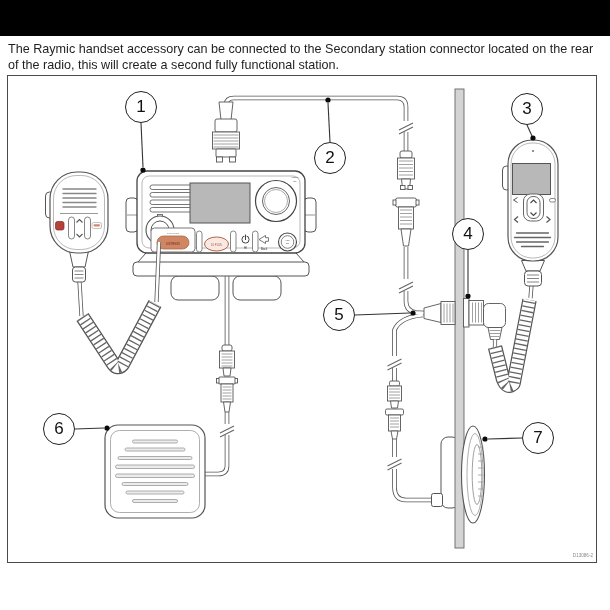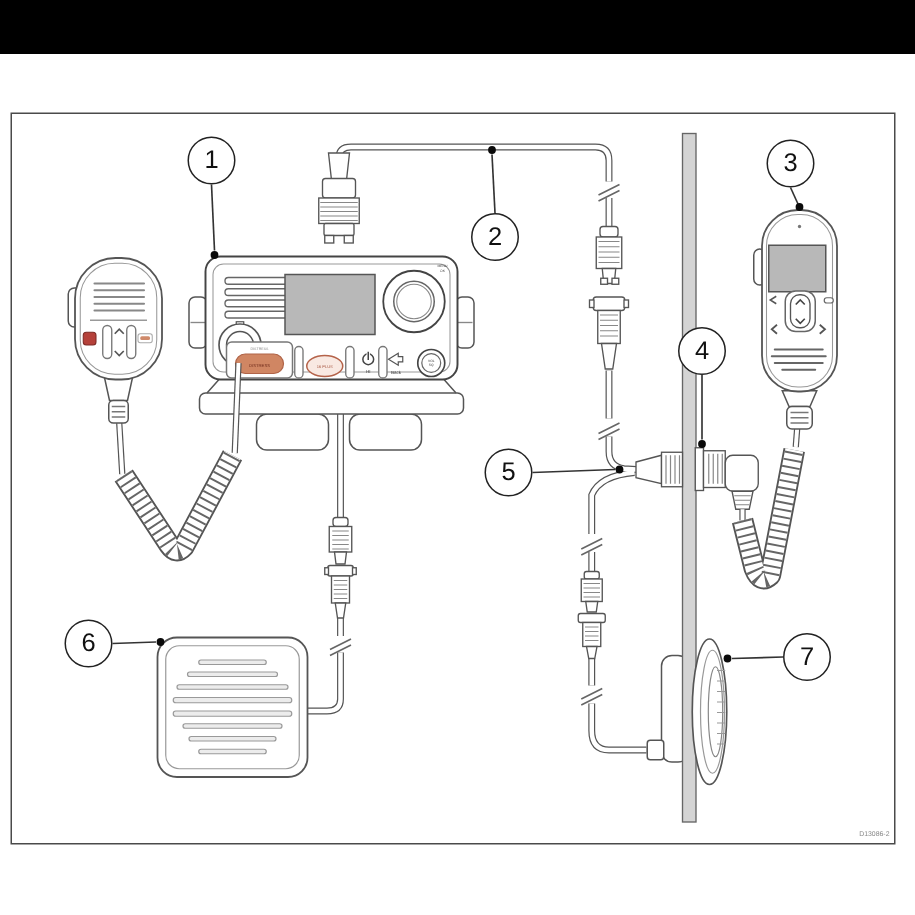--- a/index.html
+++ b/index.html
@@ -14,20 +14,21 @@
   .callout{position:absolute;width:32px;height:32px;border:1.6px solid #222;border-radius:50%;
            background:#fff;box-sizing:border-box;display:flex;align-items:center;justify-content:center;
            font-size:17px;color:#111;z-index:2;}
   svg text{font-family:"Liberation Sans",sans-serif;}
 </style>
 </head>
 <body>
 
 <div class="page">
   <div class="topbar"></div>
+  <div class="intro">The Raymic handset accessory can be connected to the Secondary station connector located on the rear of the radio, this will create a second fully functional station.</div>
   <div class="frame"></div>
 
   <svg class="diagram-svg" viewBox="0 0 610 610" xmlns="http://www.w3.org/2000/svg">
 
     <g fill="none">
       <path d="M227,263 V345" stroke="#555" stroke-width="4.6"></path>
       <path d="M227,263 V345" stroke="#fff" stroke-width="3"></path>
       <path d="M227,412 V424" stroke="#555" stroke-width="4.6"></path>
       <path d="M227,412 V424" stroke="#fff" stroke-width="3"></path>
       <path d="M227,435 V466 Q227,474 218,474 H205" stroke="#555" stroke-width="4.6"></path>

